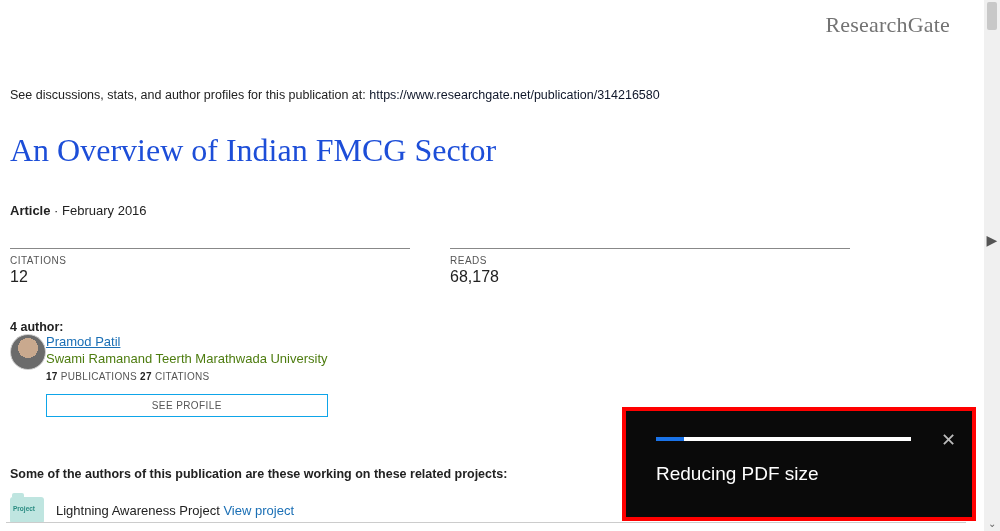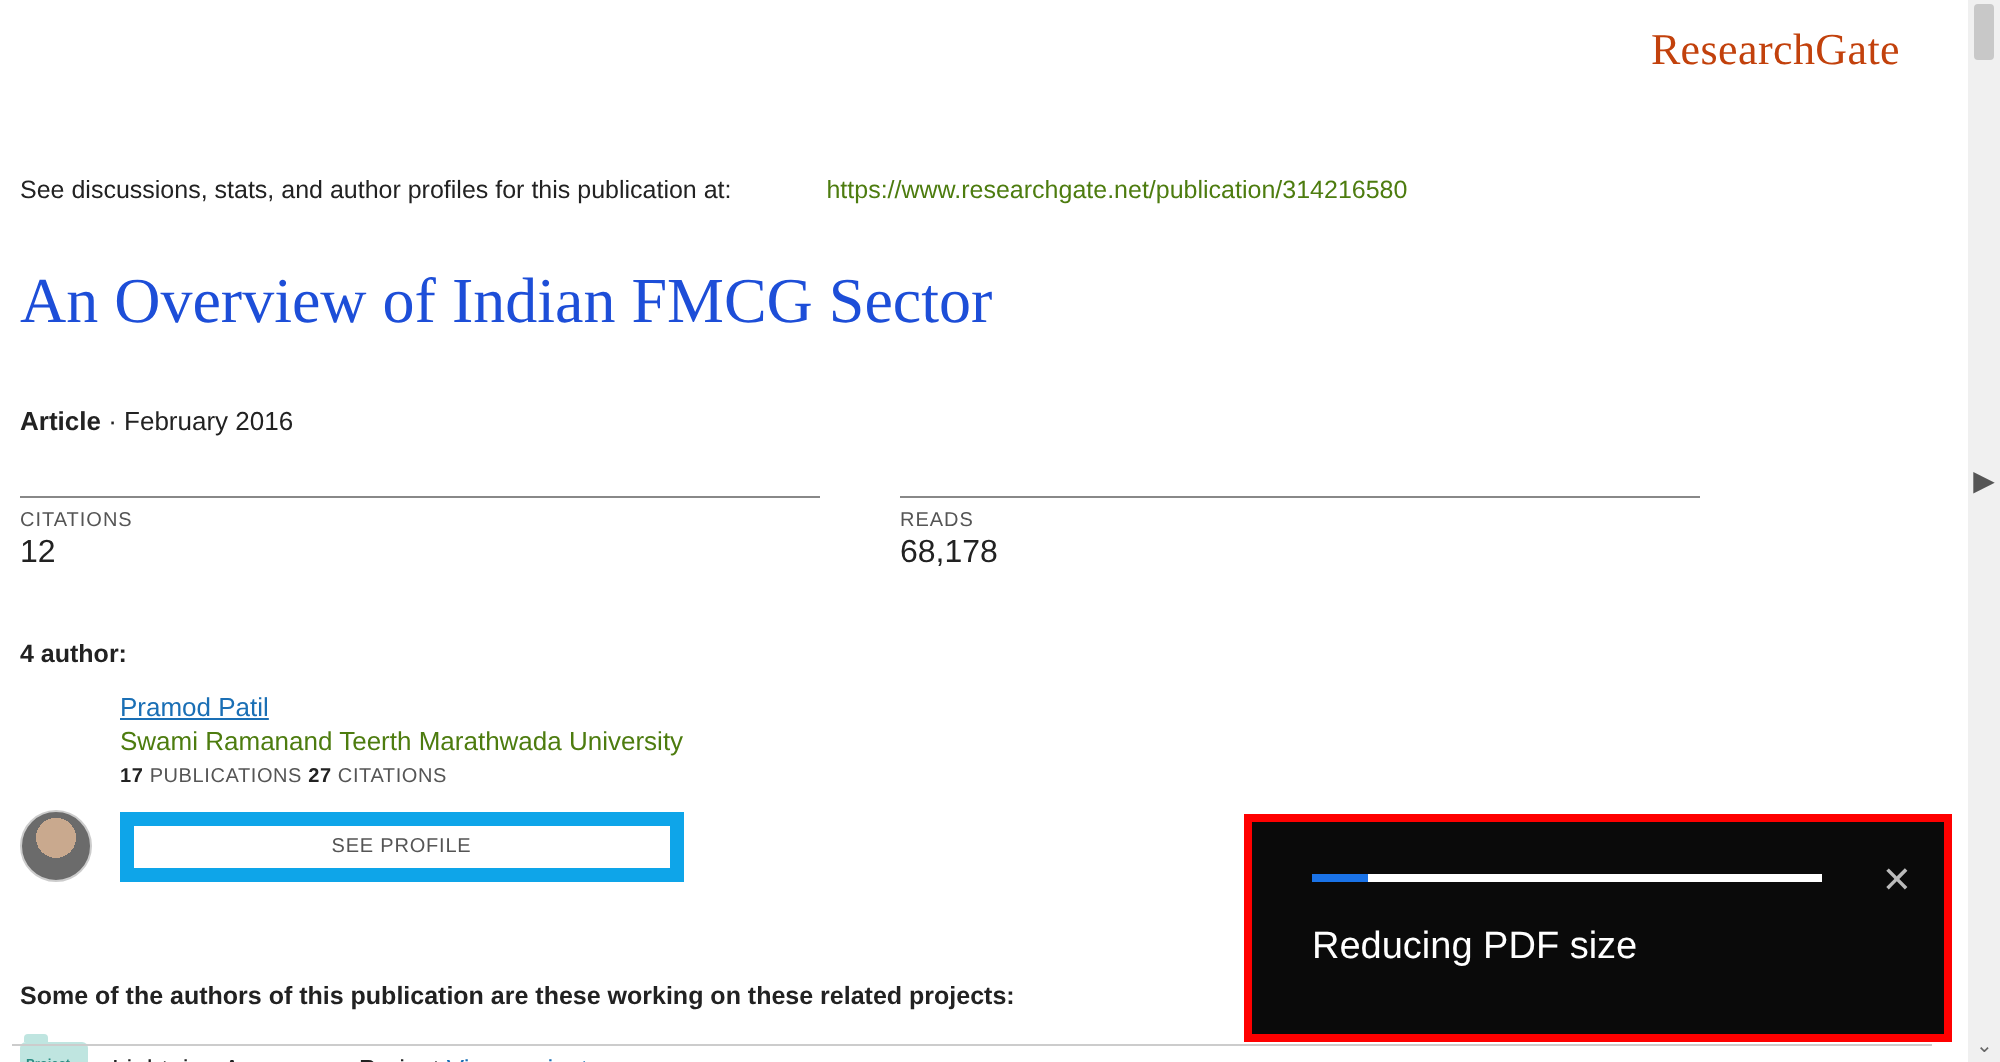--- a/index.html
+++ b/index.html
@@ -12,33 +12,33 @@
     position: relative;
     overflow: hidden;
   }
   .page {
     padding: 10px 10px 10px 10px;
     width: 970px;
   }
   .brand {
     text-align: right;
     font-family: Georgia, "Times New Roman", serif;
-    color: #c2410c;
+    color: #737373;
     font-size: 22px;
     font-weight: 500;
     padding-right: 10px;
     padding-top: 2px;
     letter-spacing: 0.2px;
   }
   .intro {
     font-size: 12.5px;
     color: #222;
     margin-top: 50px;
   }
-  .intro a { color: #4d7c0f; text-decoration: none; margin-left: 44px; }
+  .intro a { color: #0f172a; text-decoration: none; }
   .title {
     font-family: Georgia, "Times New Roman", serif;
     font-size: 32px;
     font-weight: 400;
     color: #1d4ed8;
     margin-top: 30px;
   }
   .meta {
     font-size: 13px;
     margin-top: 34px;
@@ -66,38 +66,37 @@
     font-size: 16px;
     margin-top: 2px;
   }
   .authors-heading {
     font-size: 12.5px;
     font-weight: 700;
     margin-top: 34px;
   }
   .author {
     display: flex;
-    align-items: flex-end;
-    gap: 14px;
-    margin-top: 12px;
+    align-items: flex-start;
+    margin-top: 0;
   }
   .avatar {
     width: 36px; height: 36px;
     border-radius: 50%;
     background: radial-gradient(circle at 50% 38%, #c9a98e 0 10px, #6b6b6b 10px 100%);
     border: 1px solid #ccc;
   }
   .author-info { display: flex; flex-direction: column; gap: 2px; }
   .author-name { color: #1a6fb5; font-size: 13px; }
   .author-affil { font-size: 13px; color: #4d7c0f; }
   .author-stats { font-size: 10px; color: #555; margin-top: 3px; letter-spacing: 0.3px; }
   .author-stats .b { font-weight: 700; color: #222; }
   .profile-btn {
     display: inline-block;
-    border: 7px solid #0ea5e9;
+    border: 1px solid #0ea5e9;
     font-size: 10px;
     letter-spacing: 0.4px;
     padding: 5px 10px;
     margin-top: 10px;
     color: #555;
     background: #fff;
     cursor: pointer;
   }
   .related {
     font-size: 12.5px;

